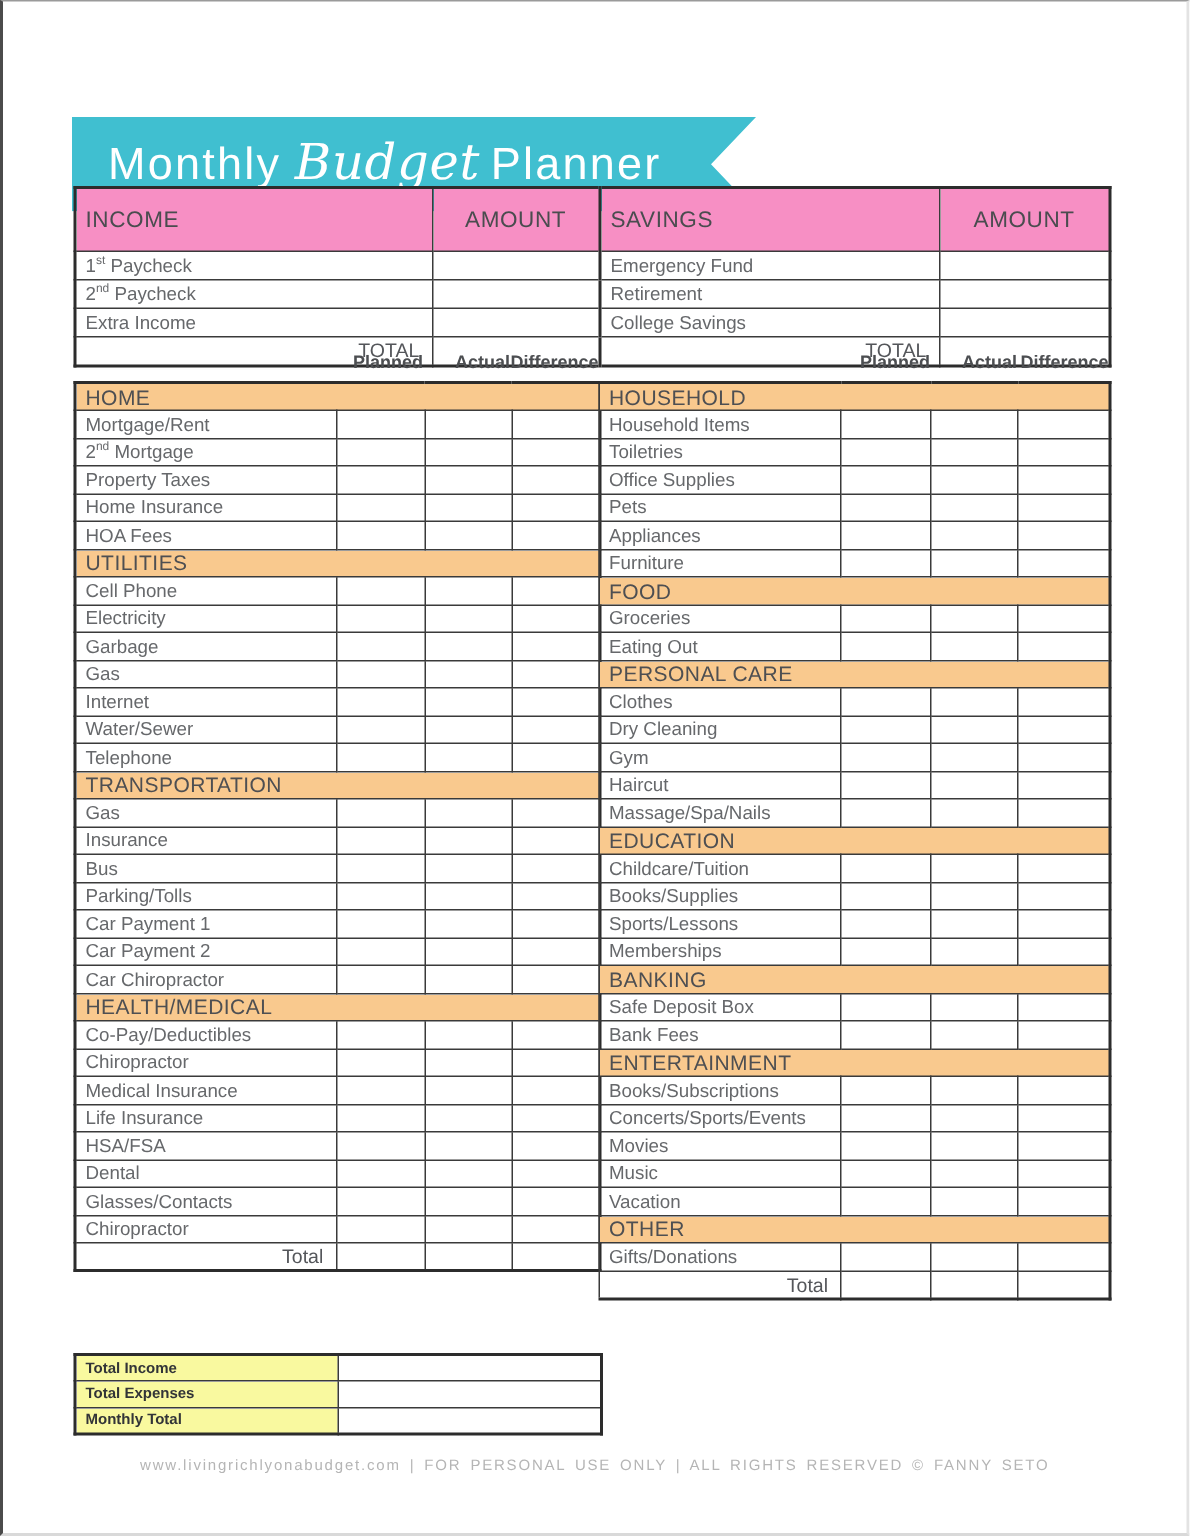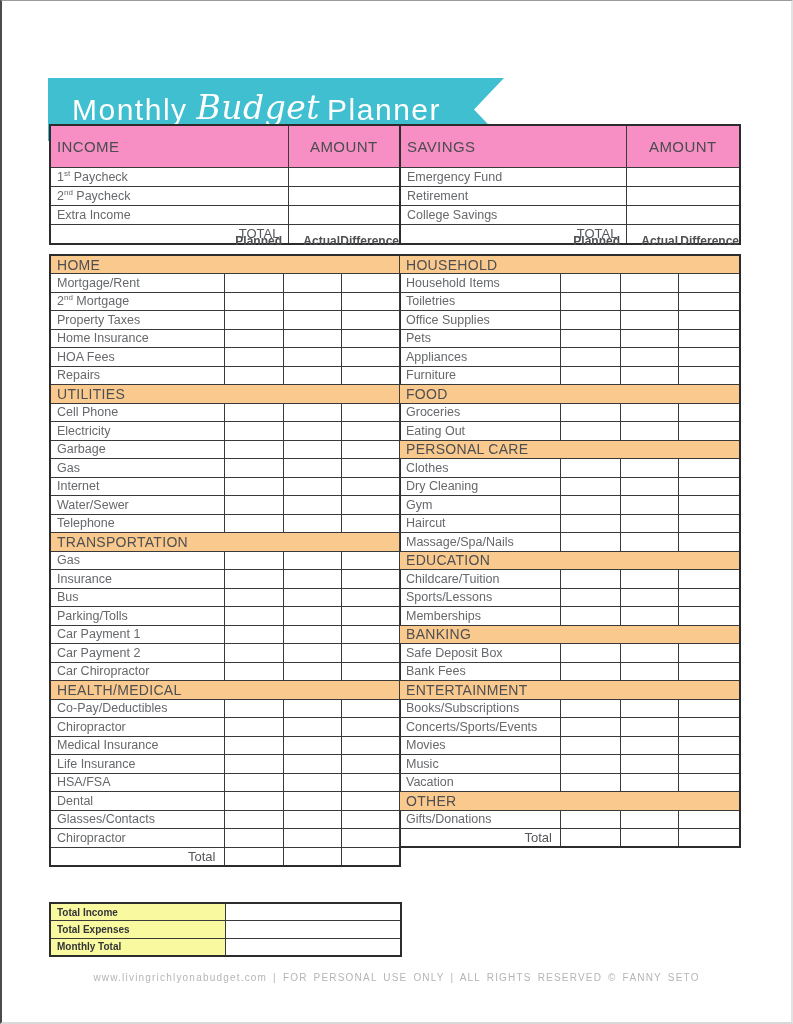--- a/index.html
+++ b/index.html
@@ -167,26 +167,20 @@
           <td class="val"></td>
           <td class="val"></td>
         </tr>
         <tr>
           <td>HOA Fees</td>
           <td class="val"></td>
           <td class="val"></td>
           <td class="val"></td>
         </tr>
         <tr>
-          <td>Repairs</td>
-          <td class="val"></td>
-          <td class="val"></td>
-          <td class="val"></td>
-        </tr>
-        <tr>
           <td class="section-header" colspan="4">UTILITIES</td>
         </tr>
         <tr>
           <td>Cell Phone</td>
           <td class="val"></td>
           <td class="val"></td>
           <td class="val"></td>
         </tr>
         <tr>
           <td>Electricity</td>
@@ -427,20 +421,26 @@
         <tr>
           <td class="section-header" colspan="4">EDUCATION</td>
         </tr>
         <tr>
           <td>Childcare/Tuition</td>
           <td class="val"></td>
           <td class="val"></td>
           <td class="val"></td>
         </tr>
         <tr>
+          <td>Books/Supplies</td>
+          <td class="val"></td>
+          <td class="val"></td>
+          <td class="val"></td>
+        </tr>
+        <tr>
           <td>Sports/Lessons</td>
           <td class="val"></td>
           <td class="val"></td>
           <td class="val"></td>
         </tr>
         <tr>
           <td>Memberships</td>
           <td class="val"></td>
           <td class="val"></td>
           <td class="val"></td>

